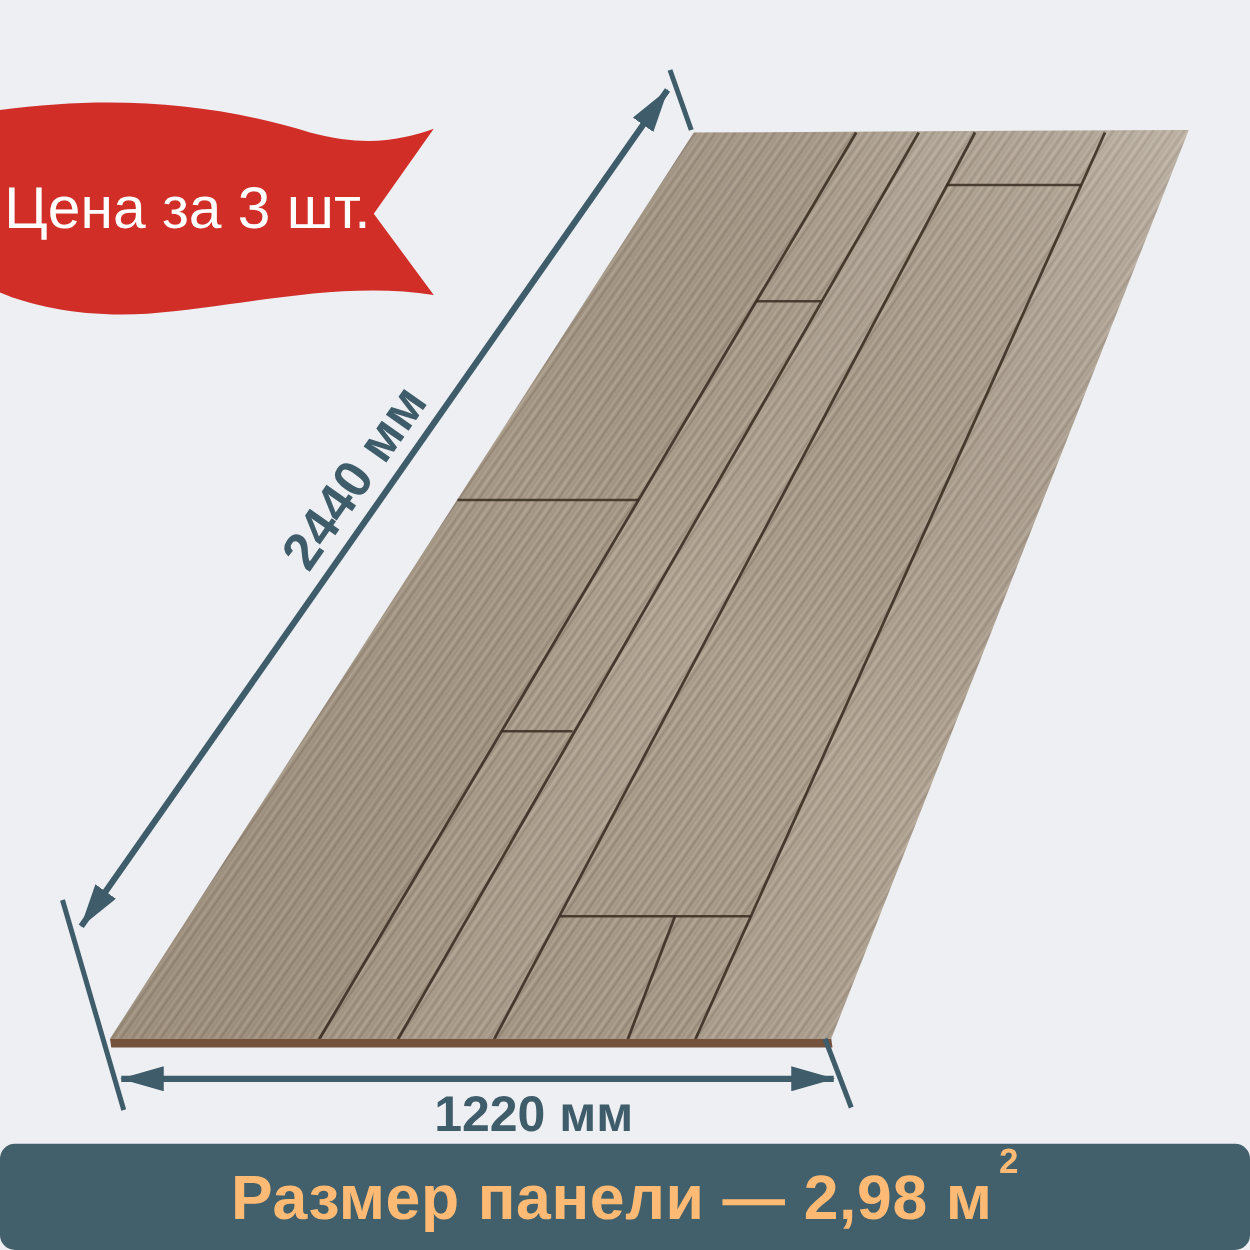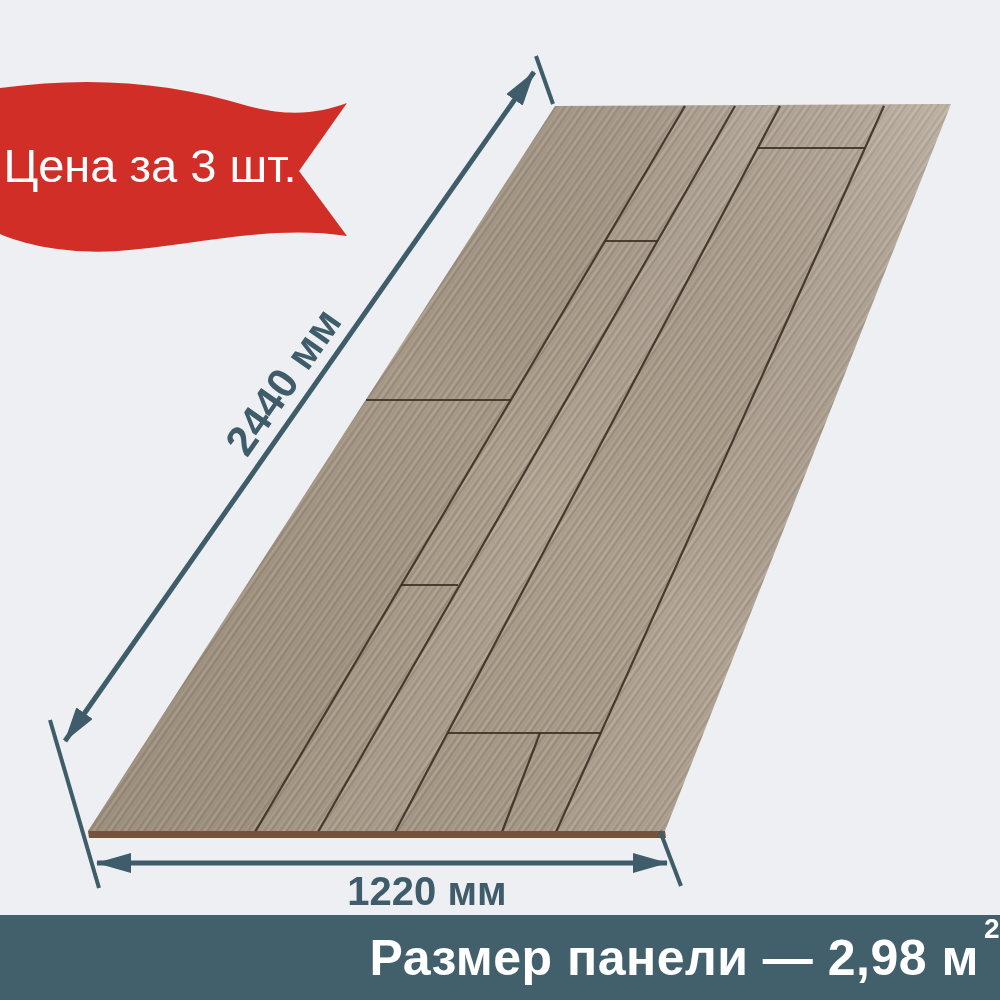--- a/index.html
+++ b/index.html
@@ -21,22 +21,22 @@
   .badge-label{
     fill:#ffffff;
     font-family:"Liberation Sans",sans-serif;
     font-size:47px;
     font-weight:400;
   }
   .footer{
     position:absolute;left:0;top:915px;
     width:1000px;height:85px;
     background:#41606c;
-    color:#ffffff;
-    display:flex;align-items:center;justify-content:flex-end;
+    color:#fdba74;
+    display:flex;align-items:center;justify-content:center;border-radius:12px;
   }
   .footer-text{
     font-size:50px;
     font-weight:bold;
     letter-spacing:0.5px;
     display:flex;align-items:flex-start;
   }
   .footer-text sup{
     font-size:28px;
     line-height:1;

